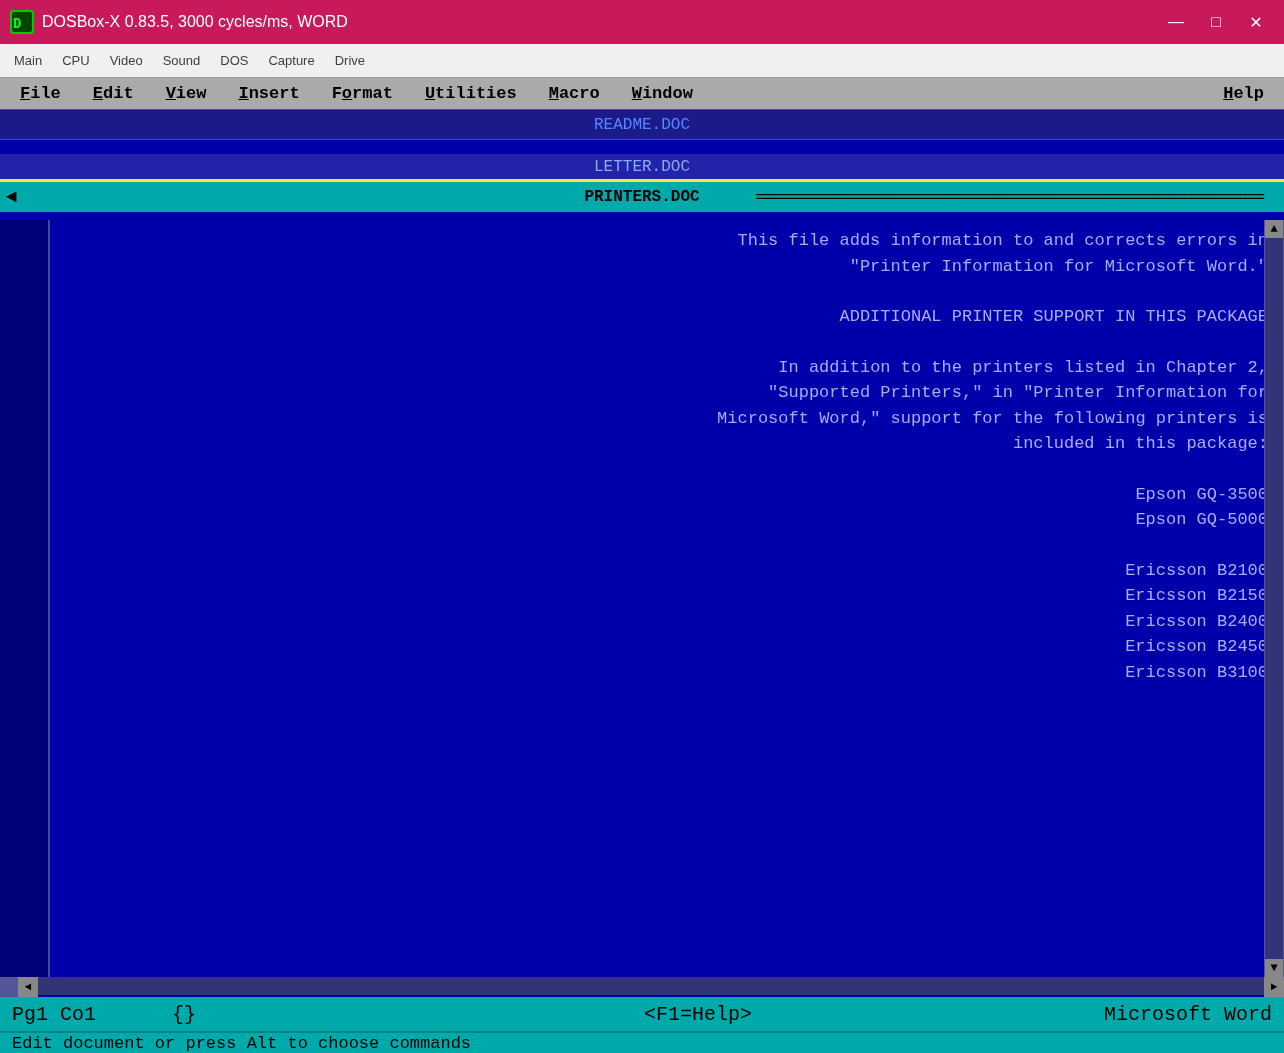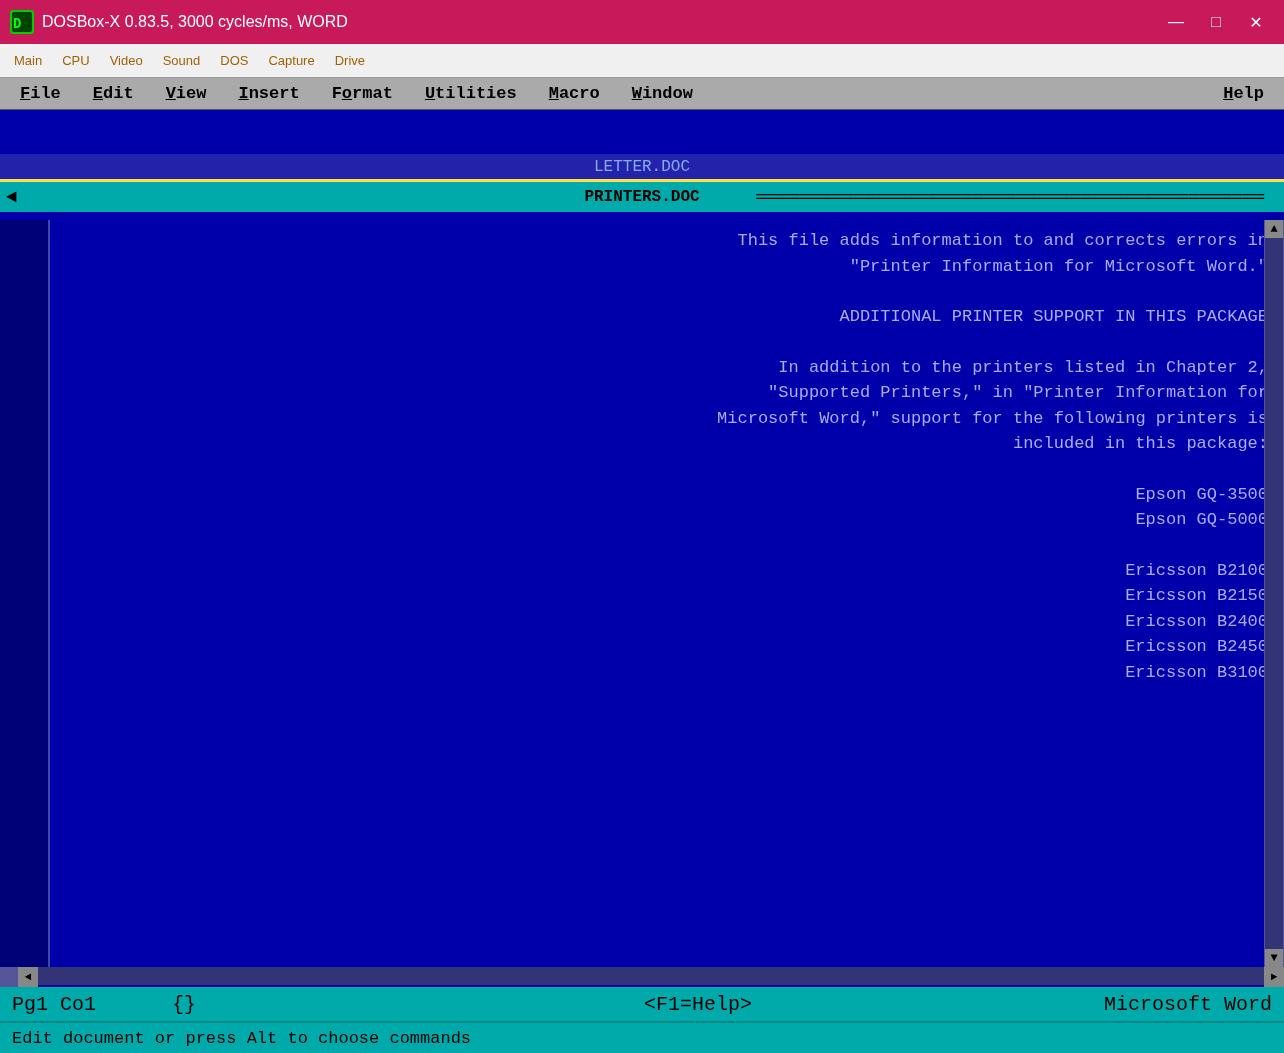--- a/index.html
+++ b/index.html
@@ -64,21 +64,21 @@
       display: flex;
       align-items: center;
       padding: 0 4px;
       flex-shrink: 0;
       border-bottom: 1px solid #999;
     }
     .menu-item {
       padding: 4px 10px;
       font-family: 'Segoe UI', Arial, sans-serif;
       font-size: 13px;
-      color: #a16207;
+      color: #404040;
       cursor: pointer;
       height: 26px;
       display: flex;
       align-items: center;
     }
 
     
     #dosbox-area {
       flex: 1;
       background: #0000aa;
@@ -285,21 +285,21 @@
       flex: 1;
       text-align: center;
     }
     #status-right {
       text-align: right;
     }
 
     
     #info-bar {
       background: #00aaaa;
-      height: 32px;
+      height: 22px;
       display: flex;
       align-items: center;
       padding: 0 12px;
       flex-shrink: 0;
       font-family: 'Courier New', Courier, monospace;
       font-size: 17px;
       color: #000;
       border-top: 2px solid #008888;
     }
 
@@ -351,20 +351,23 @@
     <span class="word-menu-item"><span class="underline">V</span>iew</span>
     <span class="word-menu-item"><span class="underline">I</span>nsert</span>
     <span class="word-menu-item">F<span class="underline">o</span>rmat</span>
     <span class="word-menu-item"><span class="underline">U</span>tilities</span>
     <span class="word-menu-item"><span class="underline">M</span>acro</span>
     <span class="word-menu-item"><span class="underline">W</span>indow</span>
     <span class="word-menu-item word-menu-item-right"><span class="underline">H</span>elp</span>
   </div>
 
   <div id="doc-tabs">
+    <div id="tab-readme" class="doc-tab">
+      <span>README.DOC</span>
+    </div>
     <div id="tab-letter" class="doc-tab">
       <span>LETTER.DOC</span>
     </div>
     <div id="tab-printers" class="doc-tab">
       <span class="tab-arrow-left">◄</span>
       <span>PRINTERS.DOC</span>
       <span class="tab-arrow-right">═══════════════════════════════════════════════</span>
     </div>
   </div>
 

